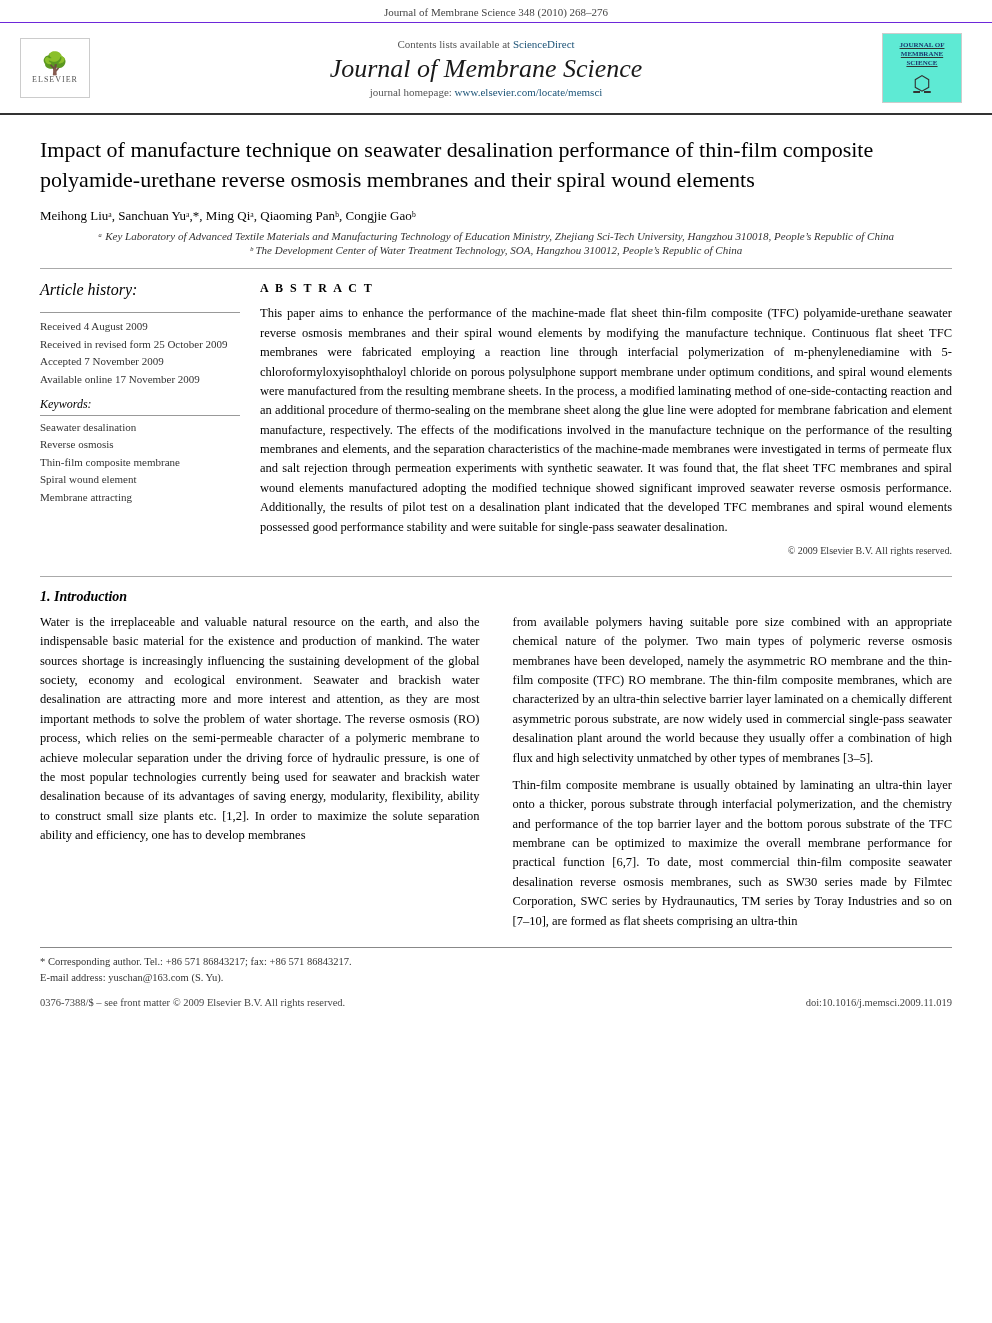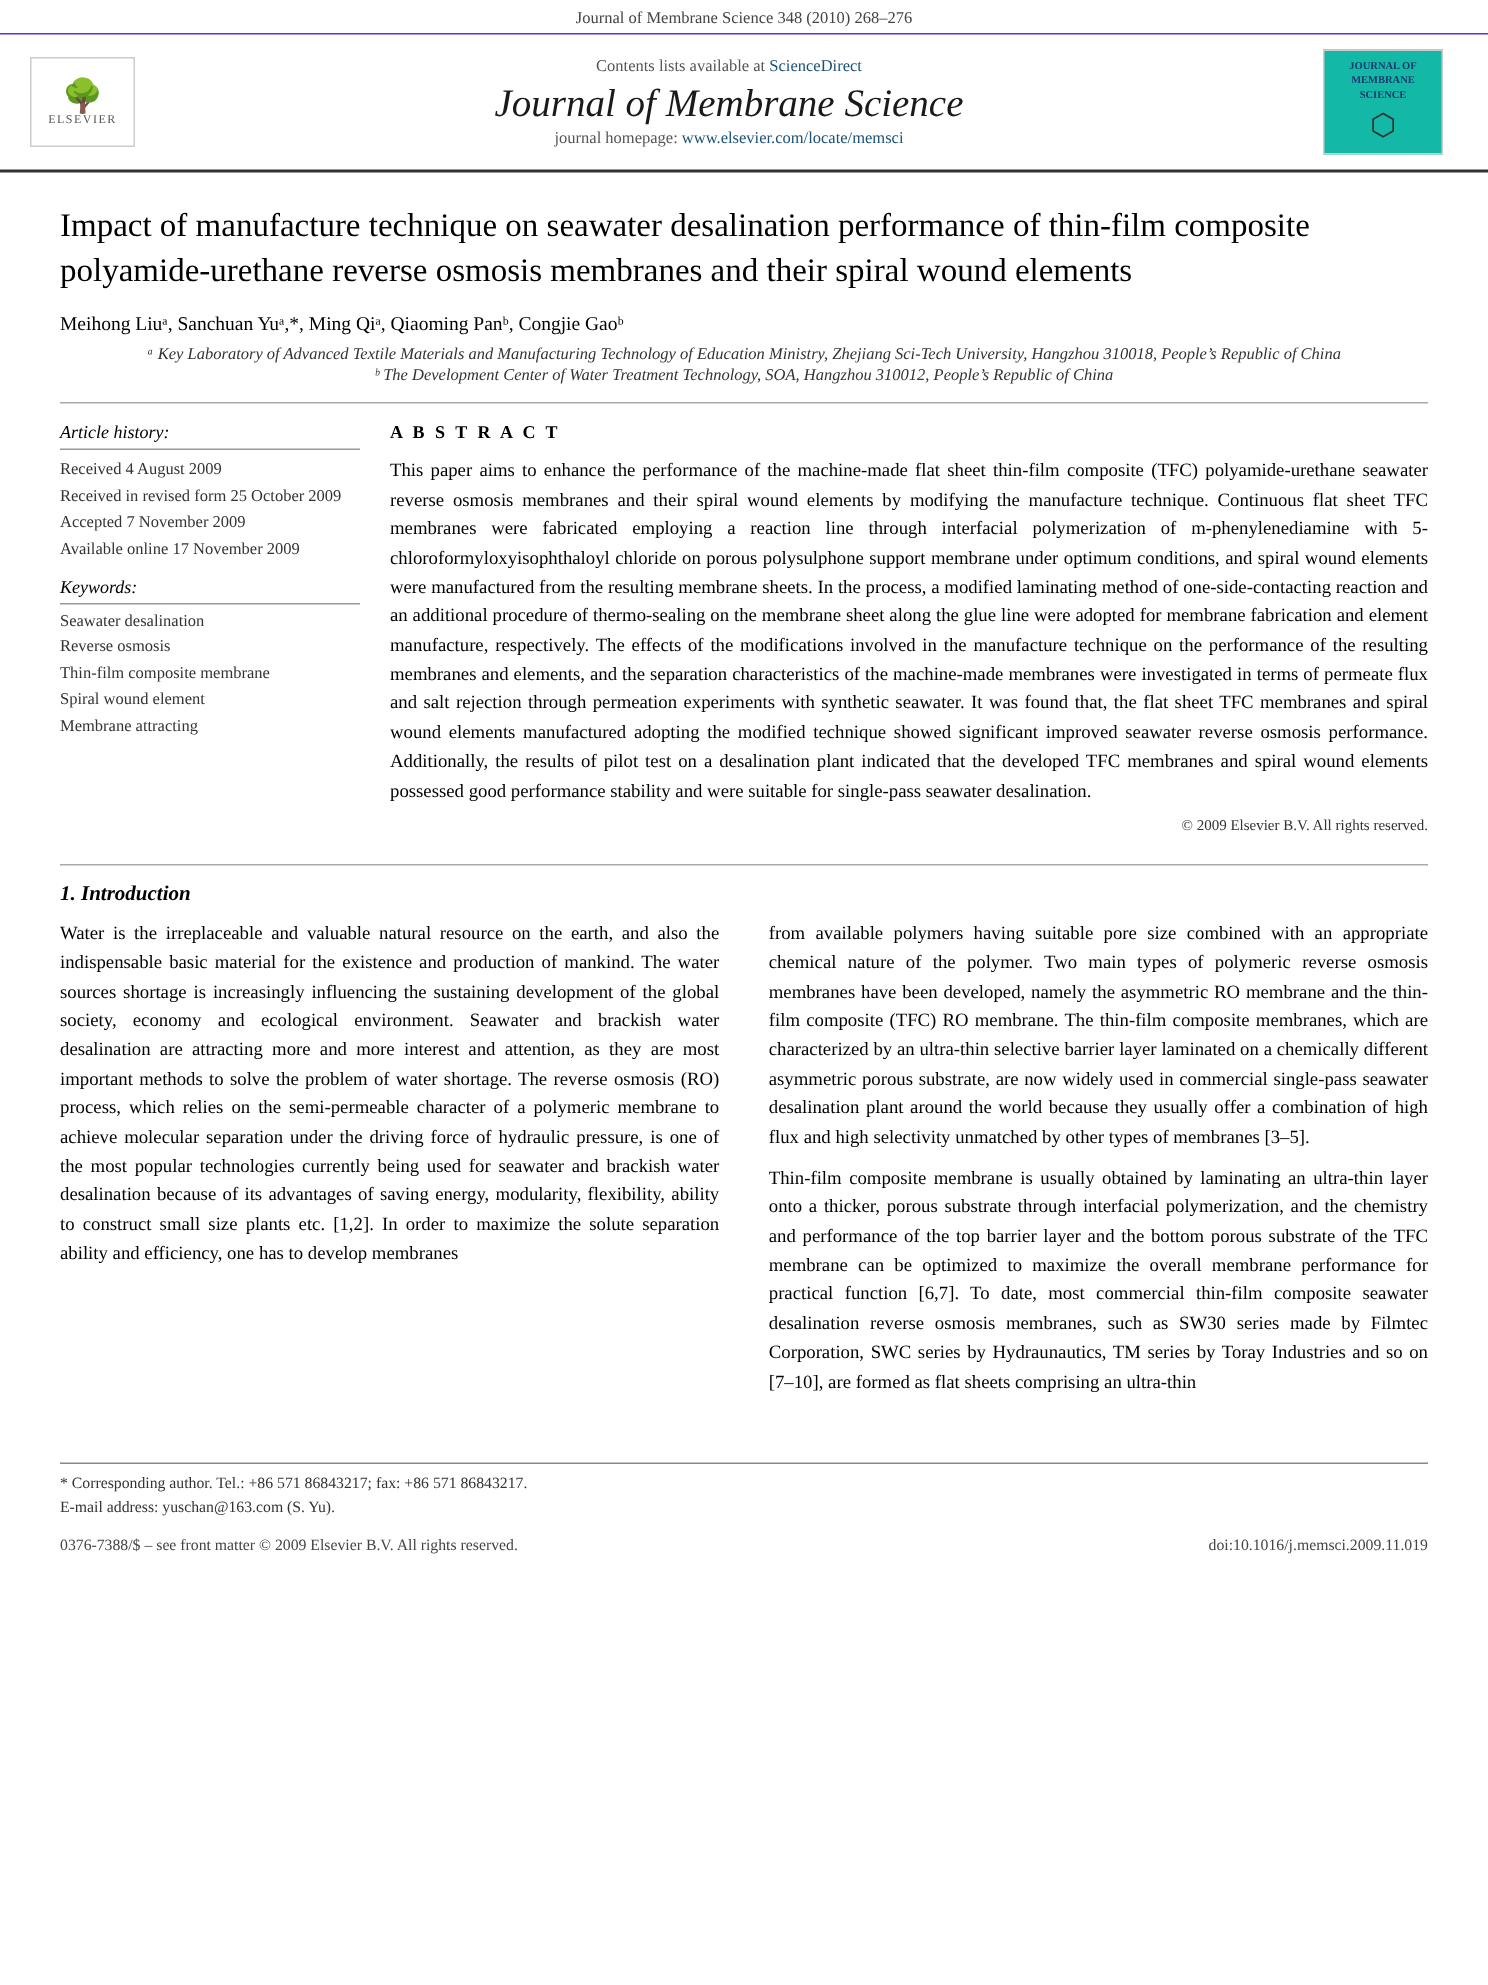--- a/index.html
+++ b/index.html
@@ -94,25 +94,26 @@
     }
 
     .journal-logo-right {
       width: 80px;
       height: 70px;
       border: 1px solid #ccc;
       display: flex;
       align-items: center;
       justify-content: center;
       flex-direction: column;
-      background: #14b8a6;
+      background: #5eead4;
       font-size: 8px;
       text-align: center;
       color: #333;
       padding: 4px;
+      text-decoration: underline;
     }
 
     .journal-logo-right .jms-title {
       font-size: 7px;
       font-weight: bold;
       color: #1a3a6e;
       text-transform: uppercase;
       line-height: 1.3;
     }
 
@@ -162,27 +163,27 @@
     .left-column {
       width: 200px;
       flex-shrink: 0;
     }
 
     .right-column {
       flex: 1;
     }
 
     .article-info-section h4 {
-      font-size: 12px;
+      font-size: 16px;
       font-style: italic;
       font-weight: normal;
       color: #000;
       margin-bottom: 6px;
       border-bottom: 1px solid #999;
-      padding-bottom: 3px;
+      padding-bottom: 13px;
     }
 
     .article-history {
       font-size: 11px;
       color: #333;
       margin-bottom: 10px;
     }
 
     .history-item {
       margin-bottom: 2px;
@@ -258,21 +259,21 @@
     .body-text {
       font-size: 12.5px;
       line-height: 1.55;
       text-align: justify;
       color: #000;
       margin-bottom: 8px;
     }
 
     .footnote-bar {
       border-top: 1px solid #888;
-      margin-top: 36px;
+      margin-top: 8px;
       padding-top: 6px;
     }
 
     .footnote-text {
       font-size: 10.5px;
       color: #333;
       line-height: 1.5;
     }
 
     .bottom-info {

